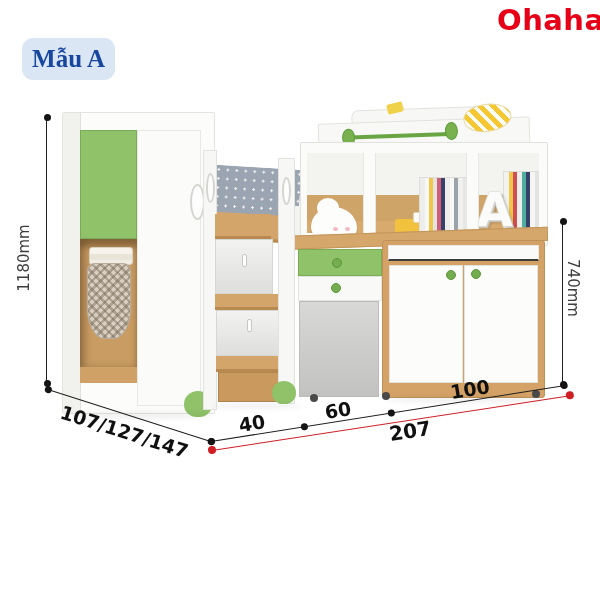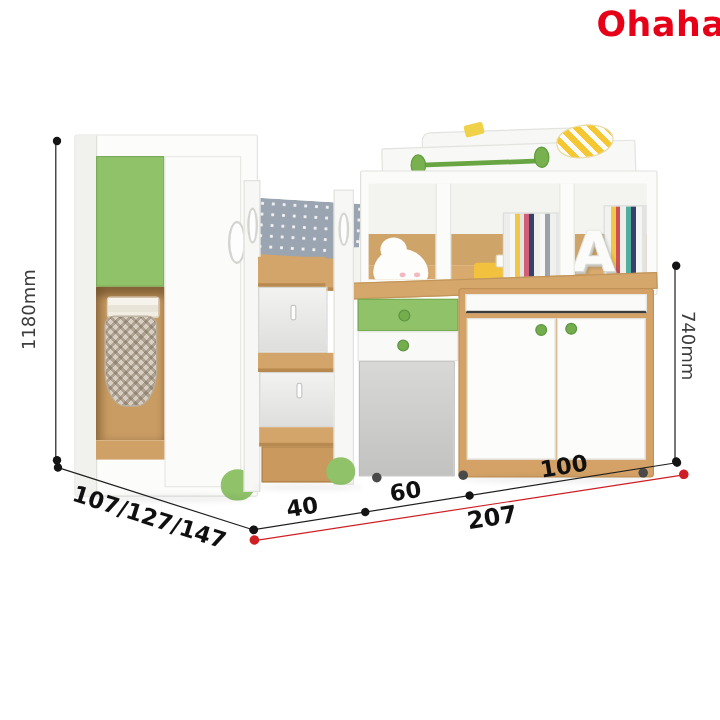--- a/index.html
+++ b/index.html
@@ -94,20 +94,23 @@
   .dot{position:absolute;width:7px;height:7px;background:#141414;border-radius:50%;}
   .dot.red{background:#cf1f25;width:8px;height:8px;}
   .dim-label{position:absolute;color:#3d3d3d;font-size:15px;text-align:center;}
   .dim-label.bold{font-weight:bold;font-size:19px;color:#101010;}
 </style>
 </head>
 <body>
 
 <div class="canvas">
 
+  <div class="abs badge">
+    <span>Mẫu A</span>
+  </div>
   <div class="abs logo">
     <span class="word">Ohaha</span>
 
   </div>
 
   <div>
 
     <div class="abs rail-group">
       <div class="rail-raised"></div>
       <div class="rail-main"></div>

